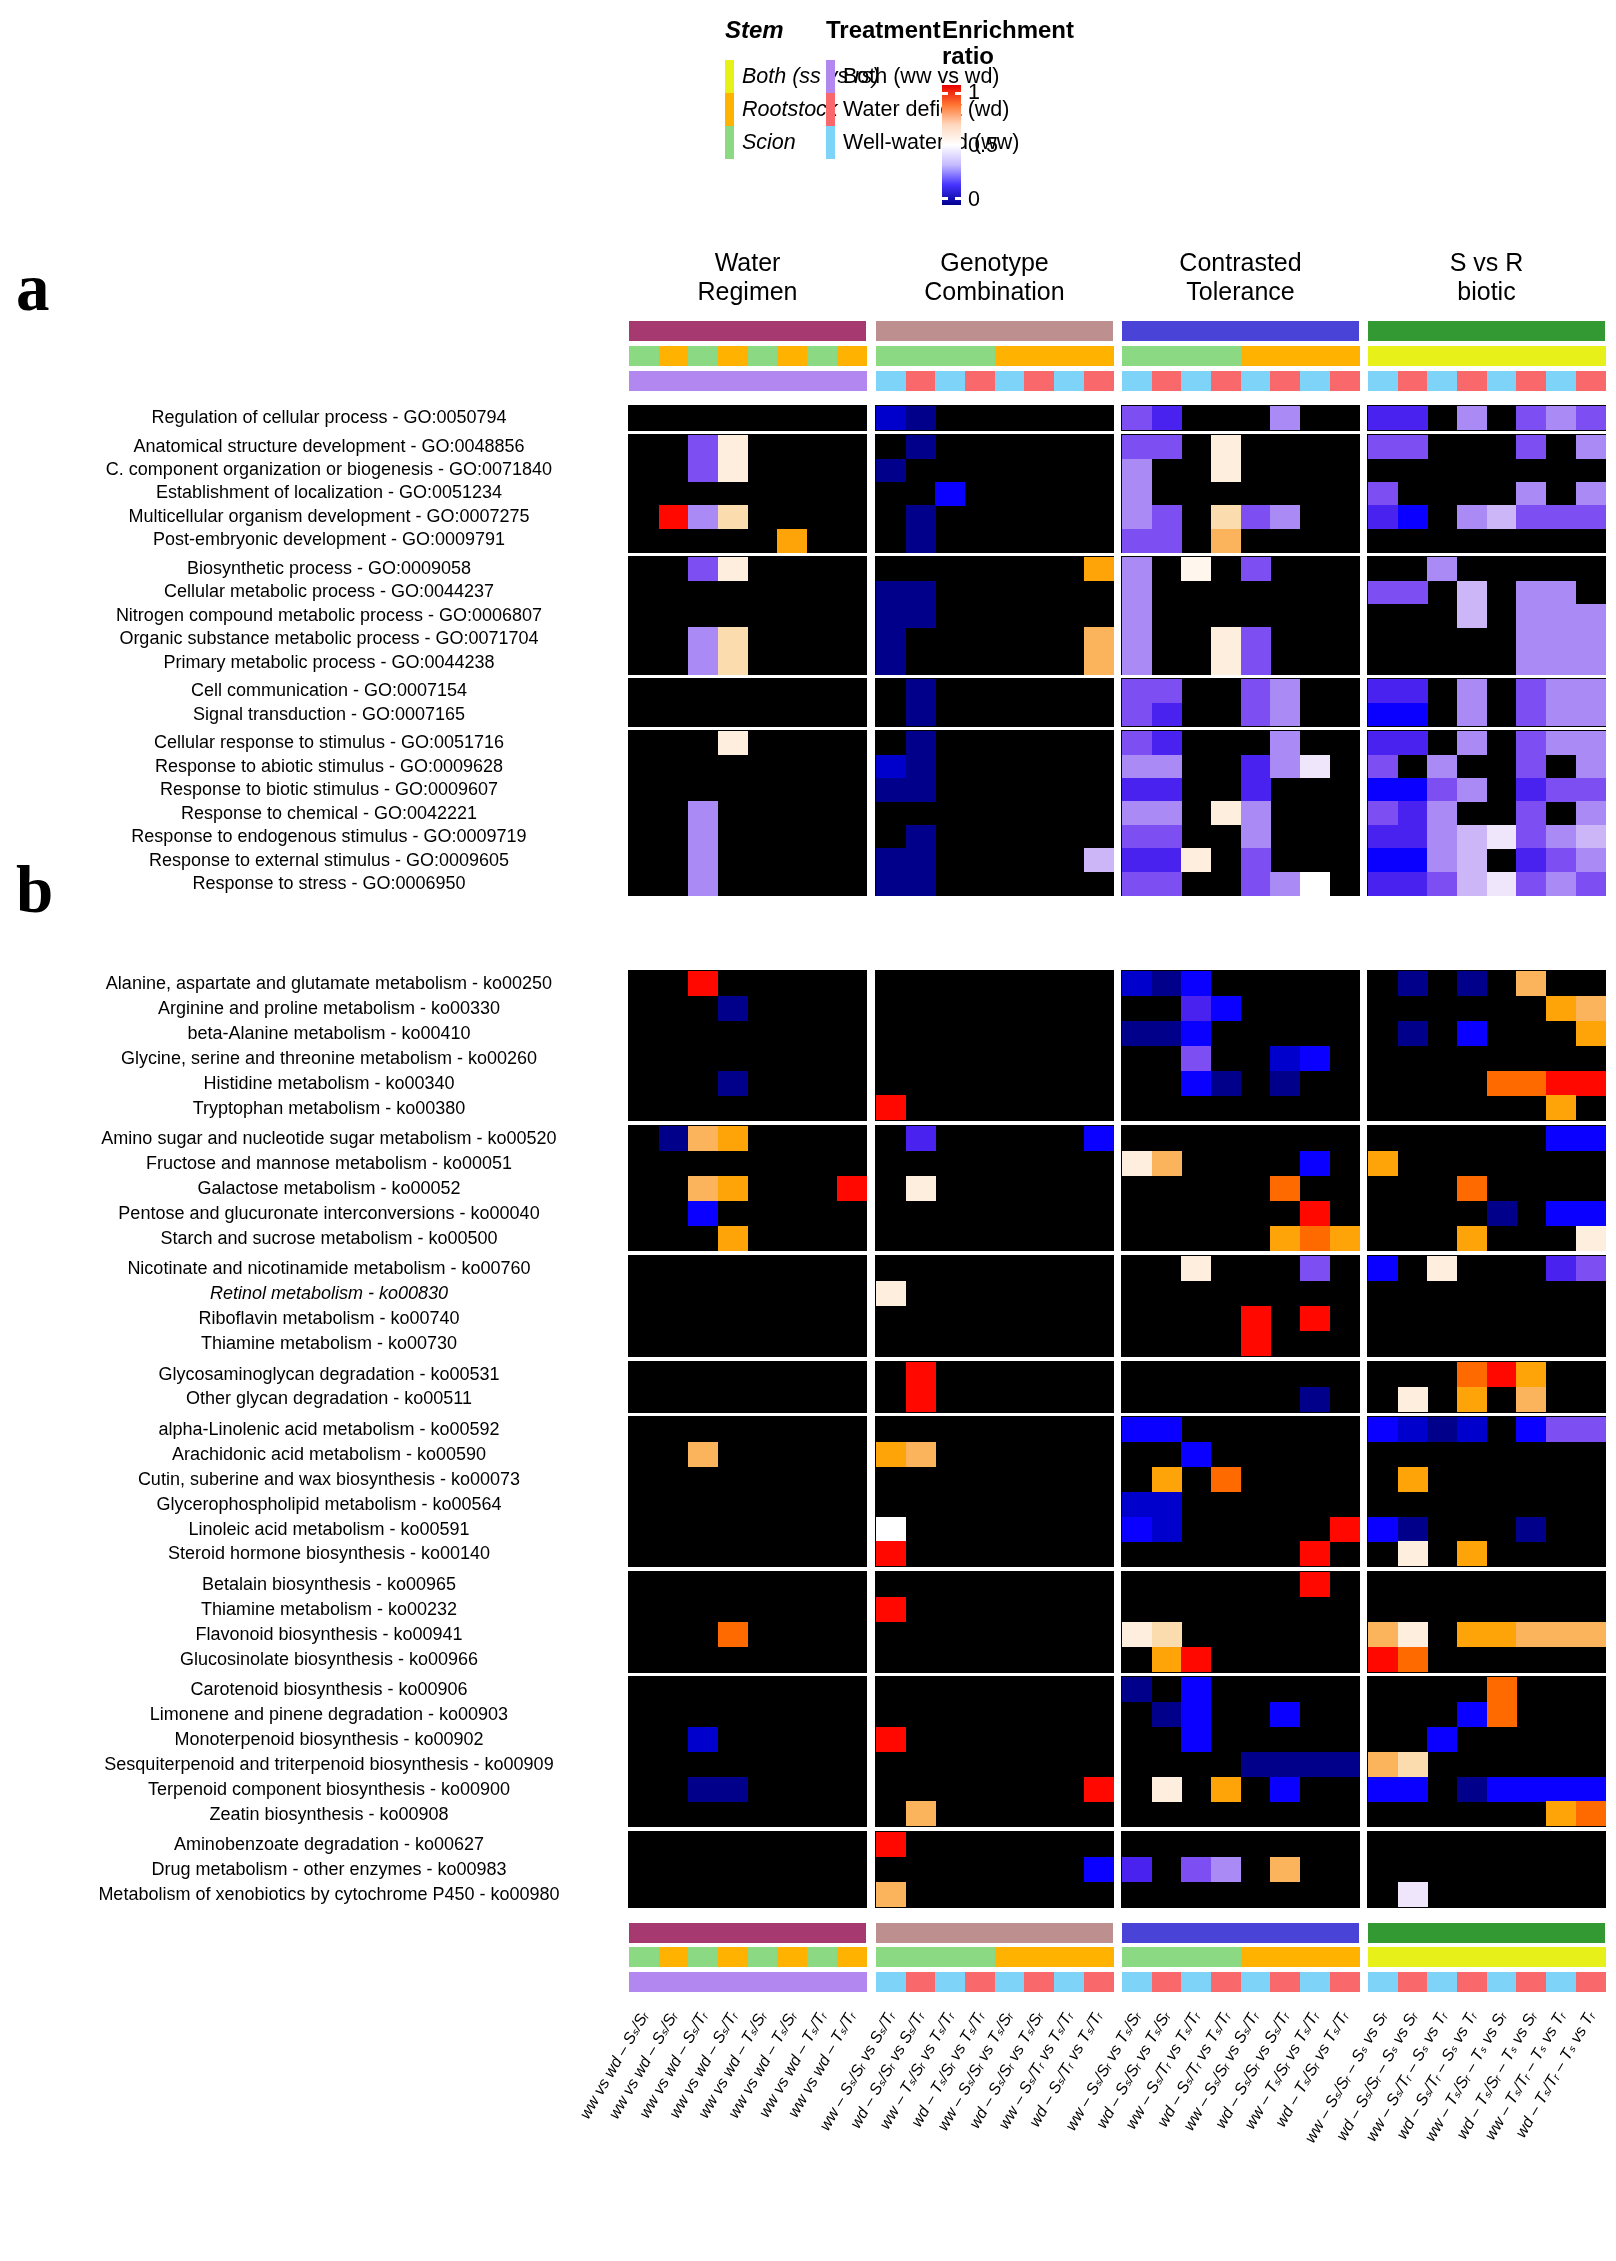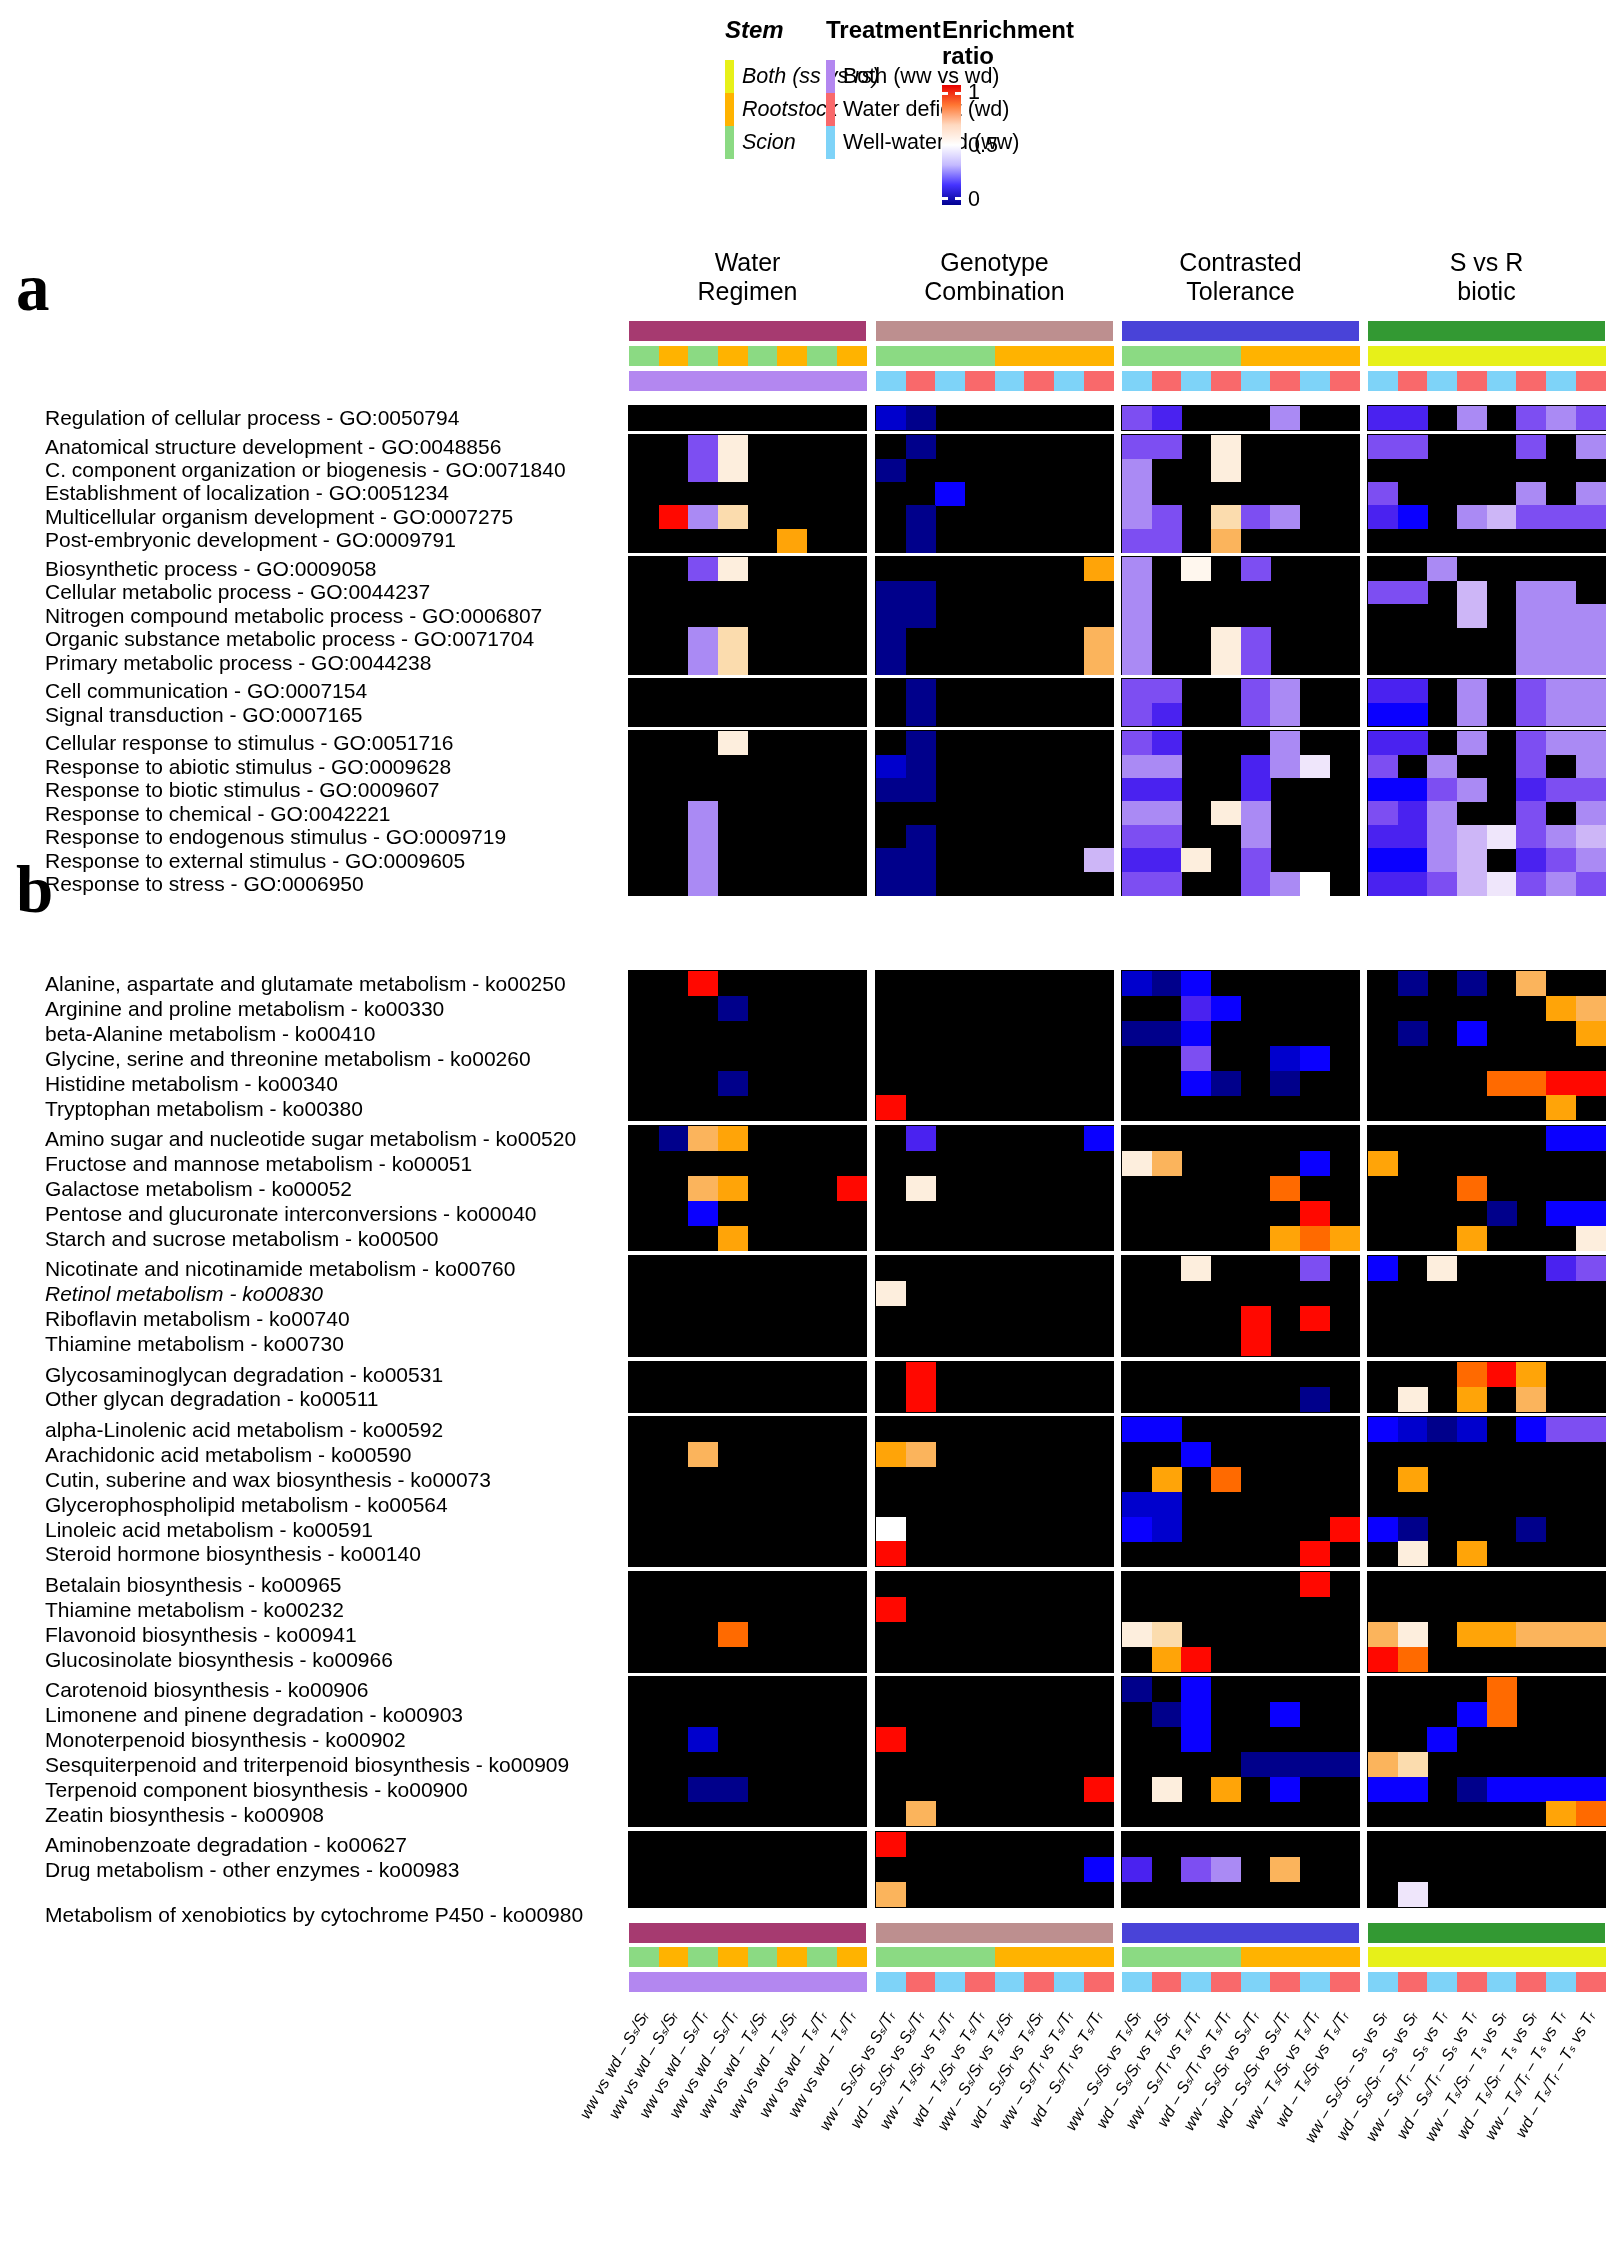--- a/index.html
+++ b/index.html
@@ -7,21 +7,21 @@
           font-family:"Liberation Sans","DejaVu Sans",sans-serif;color:#000;}
   .abs{position:absolute;}
   .leg-title{font-size:24px;font-weight:bold;line-height:26px;}
   .leg-item{display:flex;align-items:center;height:33px;}
   .leg-swatch{width:9px;height:33px;flex:0 0 9px;}
   .leg-label{font-size:21.5px;padding-left:8px;white-space:nowrap;}
   .grp-title{font-size:25px;text-align:center;line-height:29px;}
   .barseg{position:absolute;top:0;height:100%;}
   .block{position:absolute;background:#000;outline:1.7px solid #000;}
   .cell{position:absolute;}
-  .rowlabel{position:absolute;text-align:left;font-size:21px;white-space:nowrap;}
+  .rowlabel{position:absolute;text-align:center;font-size:18px;white-space:nowrap;}
   .collabel-wrap{position:absolute;text-align:right;height:17px;}
   .collabel{display:inline-block;transform:rotate(-60deg);transform-origin:100% 50%;
             white-space:nowrap;font-style:italic;font-size:16px;}
   .panel-letter{position:absolute;font-family:"Liberation Serif","DejaVu Serif",serif;
                 font-weight:bold;font-size:67px;}
   .cbar-tick{position:absolute;font-size:21.5px;}
   .cbar-dash{position:absolute;background:#fff;width:6.2px;height:2.8px;}
 </style>
 </head>
 <body>
@@ -781,21 +781,21 @@
         <div class="cell" style="left: 0px; top: 25px; width: 30px; height: 25px; background: rgb(74, 34, 240);"></div>
         <div class="cell" style="left: 59px; top: 25px; width: 30px; height: 25px; background: rgb(125, 78, 242);"></div>
         <div class="cell" style="left: 89px; top: 25px; width: 30px; height: 25px; background: rgb(170, 138, 244);"></div>
         <div class="cell" style="left: 148px; top: 25px; width: 30px; height: 25px; background: rgb(251, 180, 92);"></div>
       </div>
       <div class="block" style="left: 1368px; top: 1832px; width: 237px; height: 75px; position: absolute;">
         <div class="cell" style="left: 30px; top: 50px; width: 30px; height: 25px; background: rgb(239, 230, 251);"></div>
       </div>
       <div class="rowlabel" style="left: 45px; top: 1832px; width: 568px; height: 25px; line-height: 25px; position: absolute;">Aminobenzoate degradation - ko00627</div>
       <div class="rowlabel" style="left: 45px; top: 1857px; width: 568px; height: 25px; line-height: 25px; position: absolute;">Drug metabolism - other enzymes - ko00983</div>
-      <div class="rowlabel" style="left: 45px; top: 1882px; width: 568px; height: 25px; line-height: 25px; position: absolute; margin-top: 20px;">Metabolism of xenobiotics by cytochrome P450 - ko00980</div>
+      <div class="rowlabel" style="left: 45px; top: 1882px; width: 568px; height: 25px; line-height: 25px; position: absolute;">Metabolism of xenobiotics by cytochrome P450 - ko00980</div>
       <div class="collabel-wrap" style="left: 350px; top: 2003px; width: 294px; position: absolute;"><span class="collabel">ww vs wd – Sₛ/Sᵣ</span></div>
       <div class="collabel-wrap" style="left: 379px; top: 2003px; width: 294px; position: absolute;"><span class="collabel">ww vs wd – Sₛ/Sᵣ</span></div>
       <div class="collabel-wrap" style="left: 409px; top: 2003px; width: 294px; position: absolute;"><span class="collabel">ww vs wd – Sₛ/Tᵣ</span></div>
       <div class="collabel-wrap" style="left: 439px; top: 2003px; width: 294px; position: absolute;"><span class="collabel">ww vs wd – Sₛ/Tᵣ</span></div>
       <div class="collabel-wrap" style="left: 468px; top: 2003px; width: 294px; position: absolute;"><span class="collabel">ww vs wd – Tₛ/Sᵣ</span></div>
       <div class="collabel-wrap" style="left: 498px; top: 2003px; width: 294px; position: absolute;"><span class="collabel">ww vs wd – Tₛ/Sᵣ</span></div>
       <div class="collabel-wrap" style="left: 528px; top: 2003px; width: 294px; position: absolute;"><span class="collabel">ww vs wd – Tₛ/Tᵣ</span></div>
       <div class="collabel-wrap" style="left: 557px; top: 2003px; width: 294px; position: absolute;"><span class="collabel">ww vs wd – Tₛ/Tᵣ</span></div>
       <div class="collabel-wrap" style="left: 597px; top: 2003px; width: 294px; position: absolute;"><span class="collabel">ww – Sₛ/Sᵣ vs Sₛ/Tᵣ</span></div>
       <div class="collabel-wrap" style="left: 626px; top: 2003px; width: 294px; position: absolute;"><span class="collabel">wd – Sₛ/Sᵣ vs Sₛ/Tᵣ</span></div>

